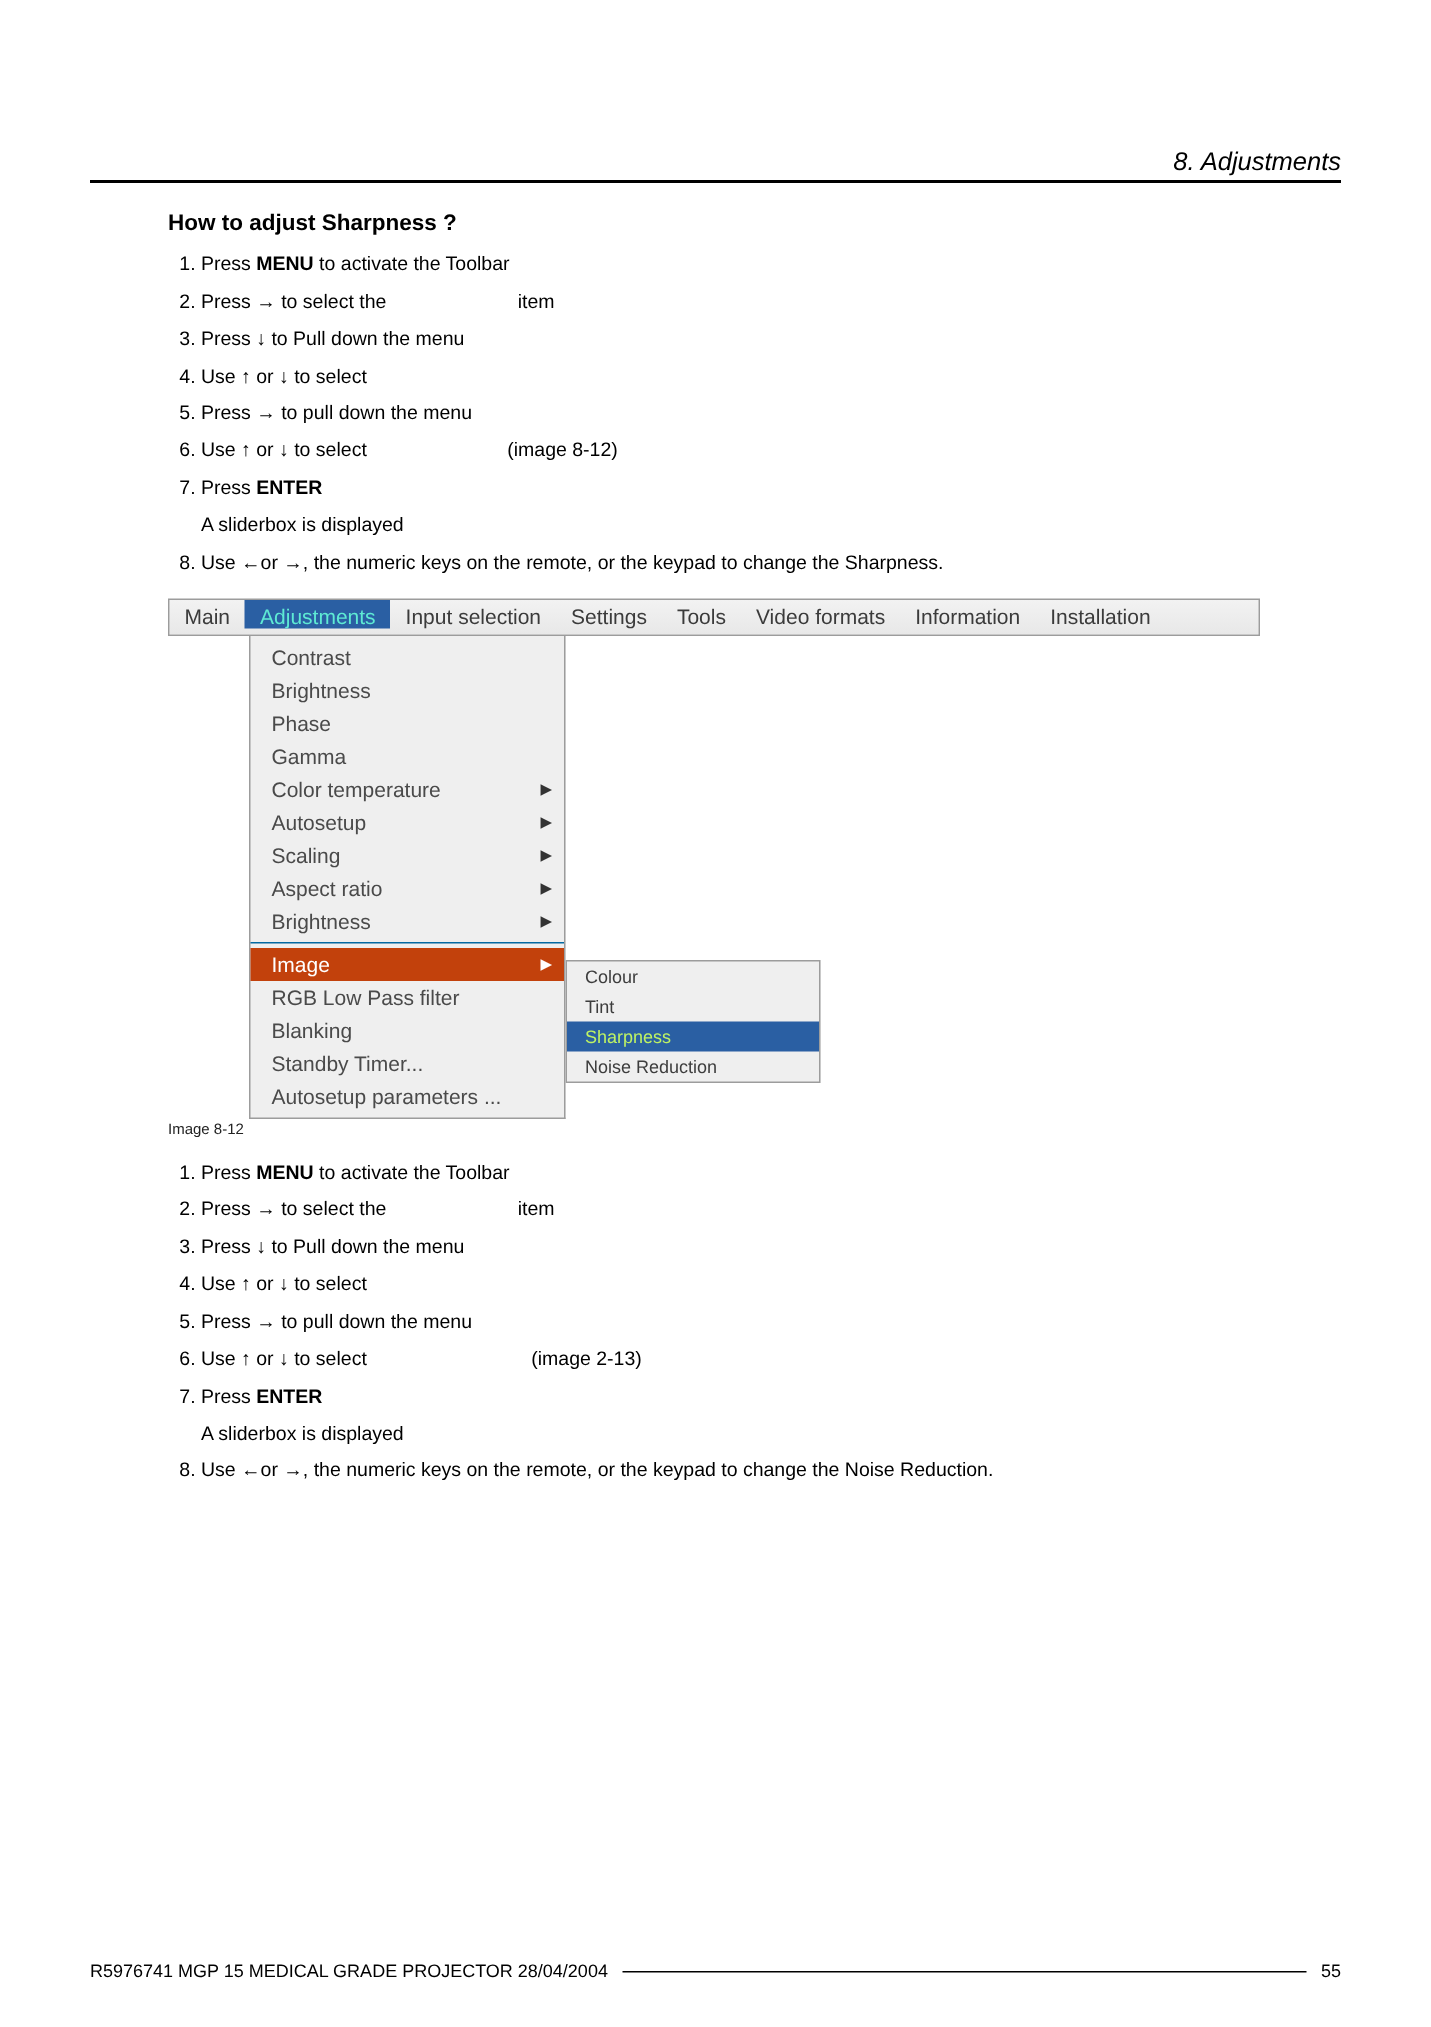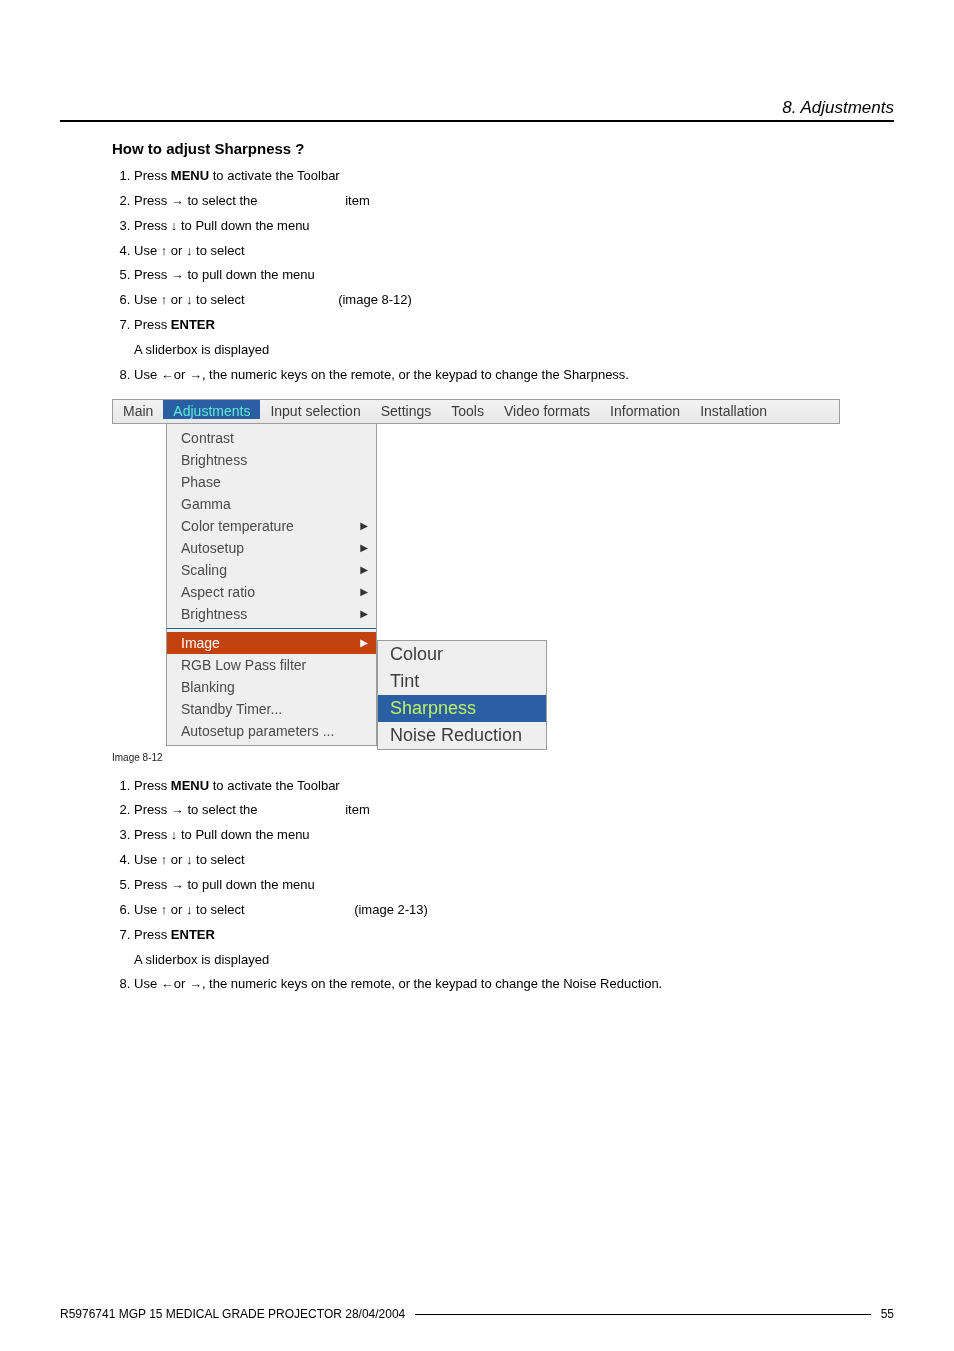--- a/index.html
+++ b/index.html
@@ -118,21 +118,21 @@
   .dd-item.selected .arrow { color: #fff; }
   .submenu {
     width: 168px;
     background: #efefef;
     border: 1px solid #9c9c9c;
     margin-top: 216px;
   }
   .sm-item {
     padding: 3px 8px 3px 12px;
     color: #3d3d3d;
-    font-size: 18px;
+    font-size: 12px;
   }
   .sm-item.selected {
     background: #2a5fa3;
     color: #bef264;
   }
   .caption {
     font-size: 10px;
     color: #222;
     margin: 2px 0 14px 0;
   }

